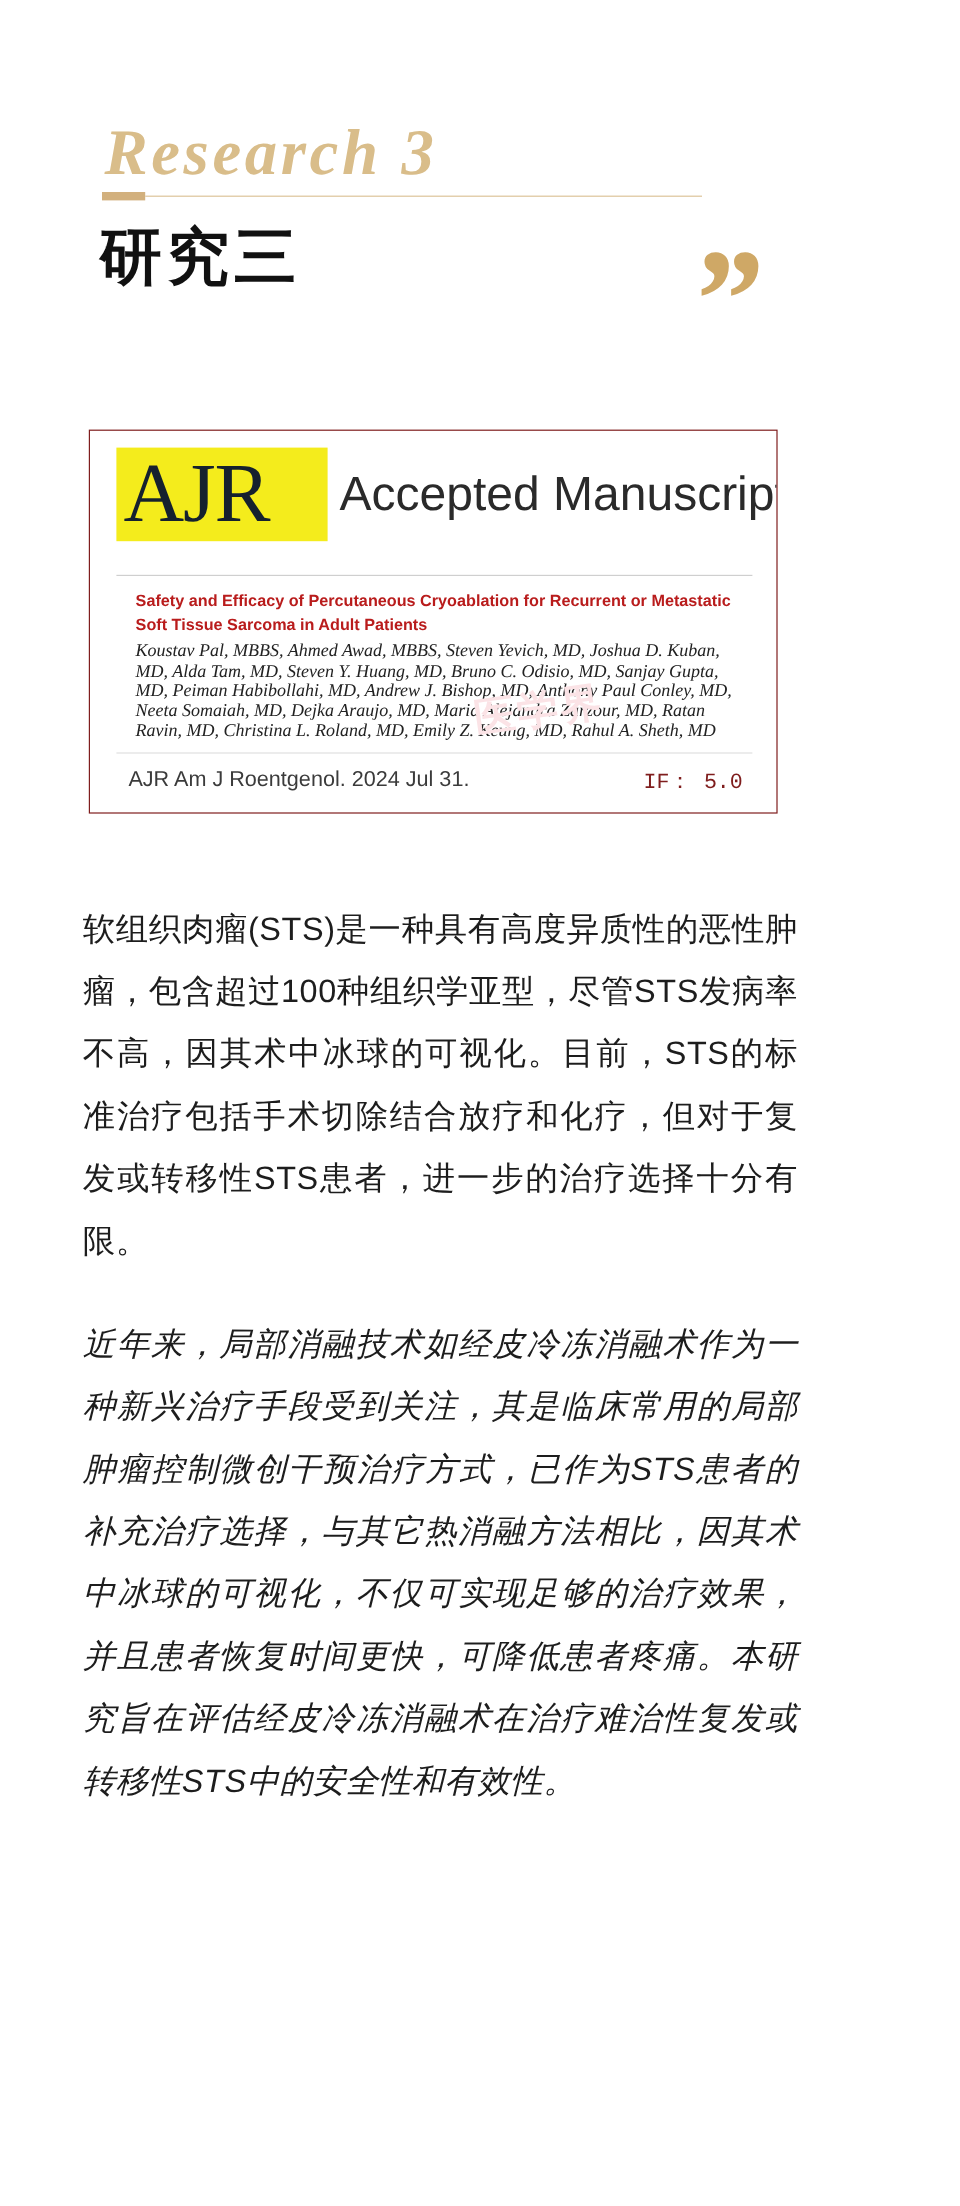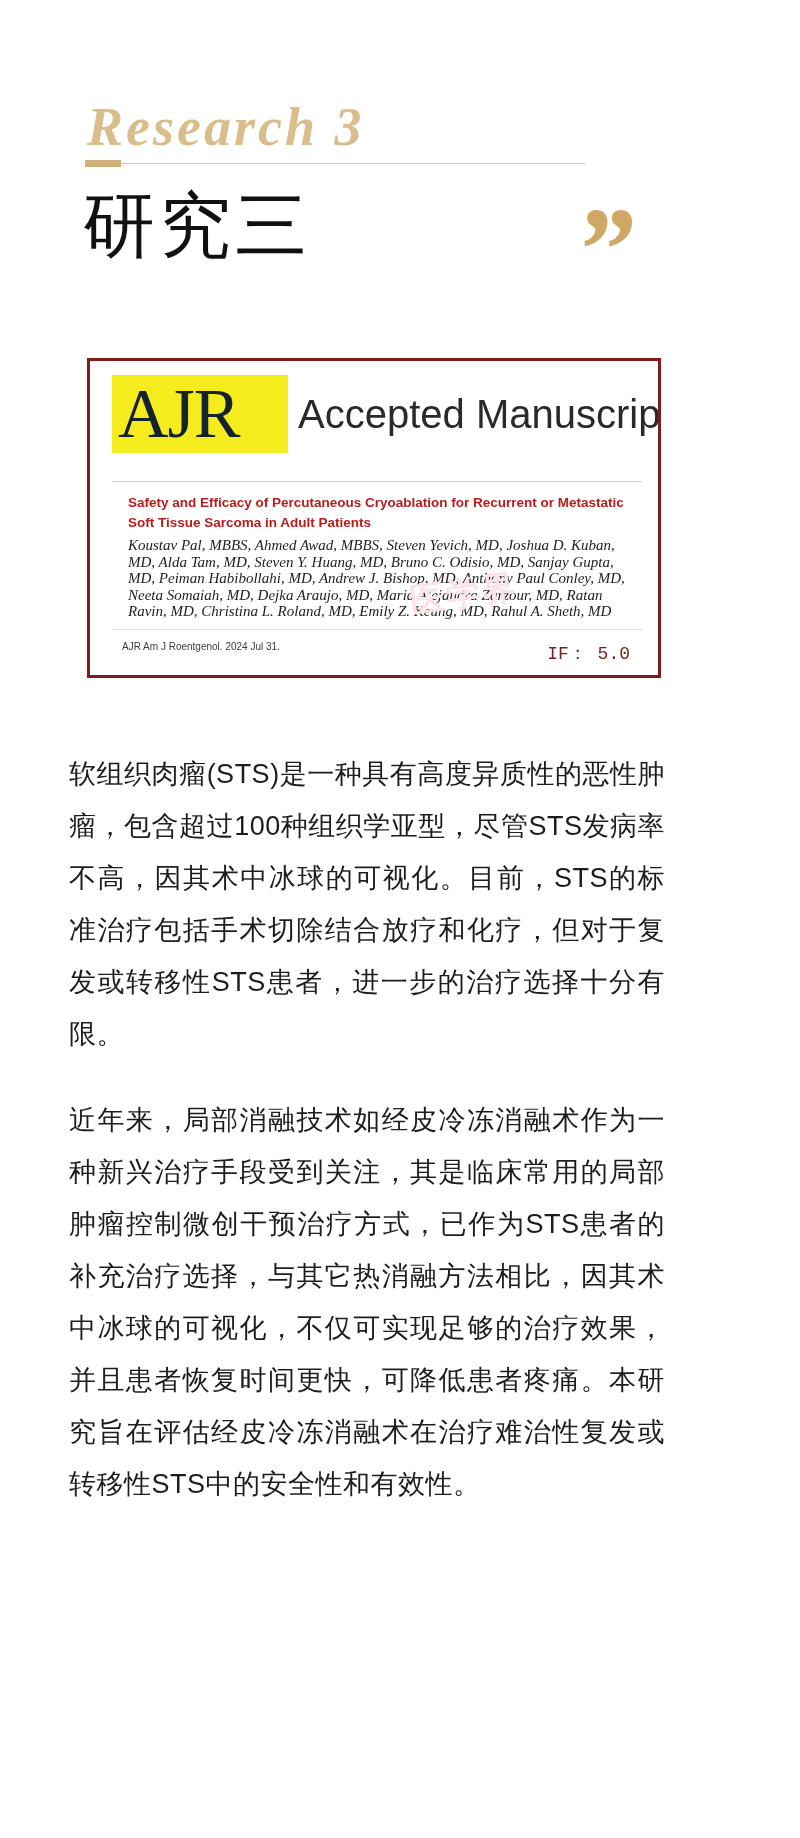--- a/index.html
+++ b/index.html
@@ -57,22 +57,22 @@
   .rule-thin {
     position: absolute;
     left: 36px;
     top: 3px;
     width: 464px;
     height: 1px;
     background: #dcc49a;
   }
   .title-cn {
     font-family: "Liberation Serif", serif;
-    font-weight: normal;
-    font-size: 72px;
+    font-weight: bold;
+    font-size: 52px;
     letter-spacing: 4px;
     color: #111111;
     margin: 20px 0 0 0;
     line-height: 1.1;
   }
   .quote-mark {
     position: absolute;
     left: 553px;
     top: 190px;
     font-family: "Liberation Serif", serif;
@@ -81,26 +81,26 @@
     font-size: 120px;
     line-height: 1;
     color: #cfa866;
     letter-spacing: -6px;
     user-select: none;
   }
 
   
   .card {
     position: absolute;
-    left: 66px;
+    left: 53px;
     top: 358px;
     width: 574px;
     height: 320px;
     background: #ffffff;
-    border: 3px solid #7f1d1d;
+    border: 1px solid #7f1d1d;
     box-sizing: border-box;
     overflow: hidden;
   }
   .card-top {
     position: relative;
     height: 118px;
   }
   .ajr-highlight {
     position: absolute;
     left: 22px;
@@ -177,21 +177,21 @@
     top: 268px;
     width: 530px;
     height: 1px;
     background: #e0e0e0;
   }
   .cite {
     position: absolute;
     left: 32px;
     top: 280px;
     font-family: "Liberation Sans", sans-serif;
-    font-size: 10px;
+    font-size: 18px;
     color: #3b3b3b;
   }
   .impact {
     position: absolute;
     right: 28px;
     top: 280px;
     font-family: Liberation Mono, monospace;
     font-size: 18px;
     color: #7f1d1d;
   }
@@ -205,21 +205,21 @@
   }
   .para {
     font-family: "Liberation Sans", sans-serif;
     font-size: 27px;
     line-height: 52px;
     color: #1d1d1d;
     letter-spacing: 0.5px;
     text-align: justify;
     margin: 0 0 34px 0;
   }
-  .para:last-child { margin-bottom: 0; }
+  .para:last-child { margin-bottom: 0; font-style: italic; }
 </style>
 </head>
 <body>
 
 <div class="page">
 
   <div class="header">
     <div class="eyebrow">Research 3</div>
     <div class="rule-wrap">
       <div class="rule-thick"></div>

